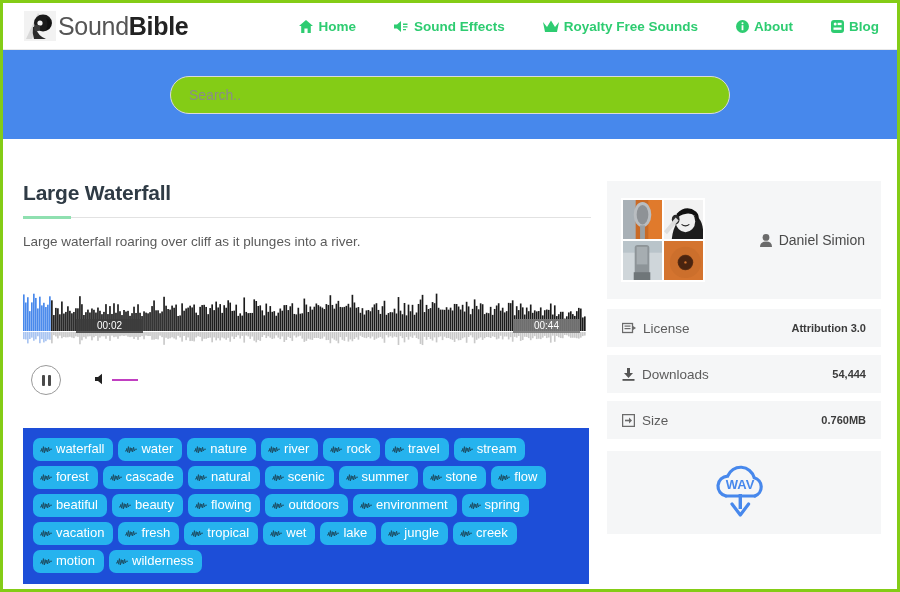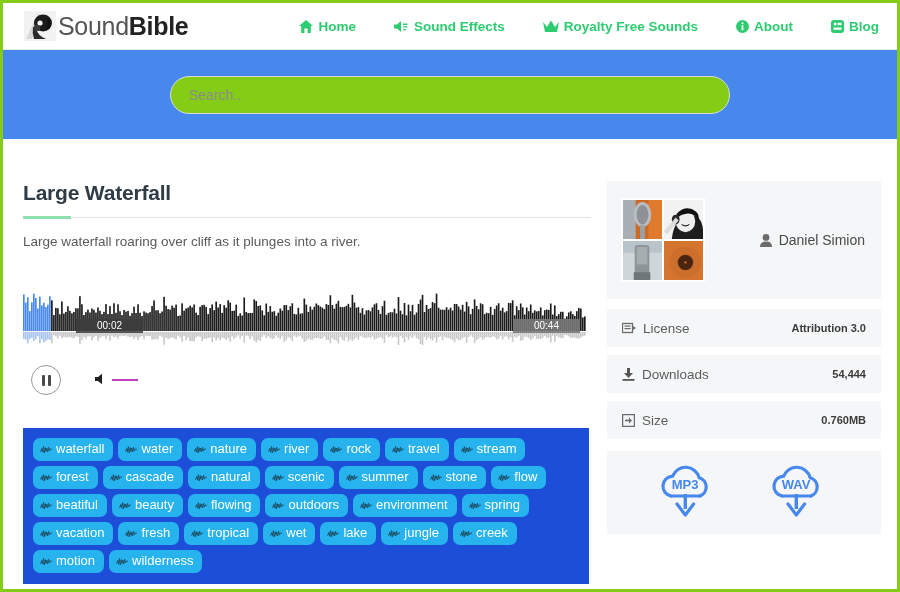--- a/index.html
+++ b/index.html
@@ -1289,28 +1289,19 @@
         <span class="info-value">0.760MB</span>
       </div>
 
       <div class="download-card">
         <div class="dl-btn">
           <svg width="68" height="56" viewBox="0 0 68 56">
             <path d="M16 33 a10 10 0 0 1 1.6 -19.8 a14 14 0 0 1 26.6 1.5 a9.6 9.6 0 0 1 0.6 18.3" fill="none" stroke="#4788ec" stroke-width="3.2" stroke-linecap="round"></path>
             <path d="M16 33 h29" fill="none" stroke="#4788ec" stroke-width="3.2" stroke-linecap="round"></path>
             <rect x="28.6" y="31" width="3.4" height="15" fill="#4788ec"></rect>
             <path d="M22 41 L30.3 52 L38.6 41" fill="none" stroke="#4788ec" stroke-width="3.2" stroke-linecap="round" stroke-linejoin="round"></path>
-            <text x="30" y="26" font-family="Liberation Sans, sans-serif" font-size="13" font-weight="700" fill="#4788ec" text-anchor="middle">MP3</text>
-          </svg>
-        </div>
-        <div class="dl-btn">
-          <svg width="68" height="56" viewBox="0 0 68 56">
-            <path d="M16 33 a10 10 0 0 1 1.6 -19.8 a14 14 0 0 1 26.6 1.5 a9.6 9.6 0 0 1 0.6 18.3" fill="none" stroke="#4788ec" stroke-width="3.2" stroke-linecap="round"></path>
-            <path d="M16 33 h29" fill="none" stroke="#4788ec" stroke-width="3.2" stroke-linecap="round"></path>
-            <rect x="28.6" y="31" width="3.4" height="15" fill="#4788ec"></rect>
-            <path d="M22 41 L30.3 52 L38.6 41" fill="none" stroke="#4788ec" stroke-width="3.2" stroke-linecap="round" stroke-linejoin="round"></path>
             <text x="30" y="26" font-family="Liberation Sans, sans-serif" font-size="13" font-weight="700" fill="#4788ec" text-anchor="middle">WAV</text>
           </svg>
         </div>
       </div>
     </div>
   </div>
 </div>
 
 </body></html>

